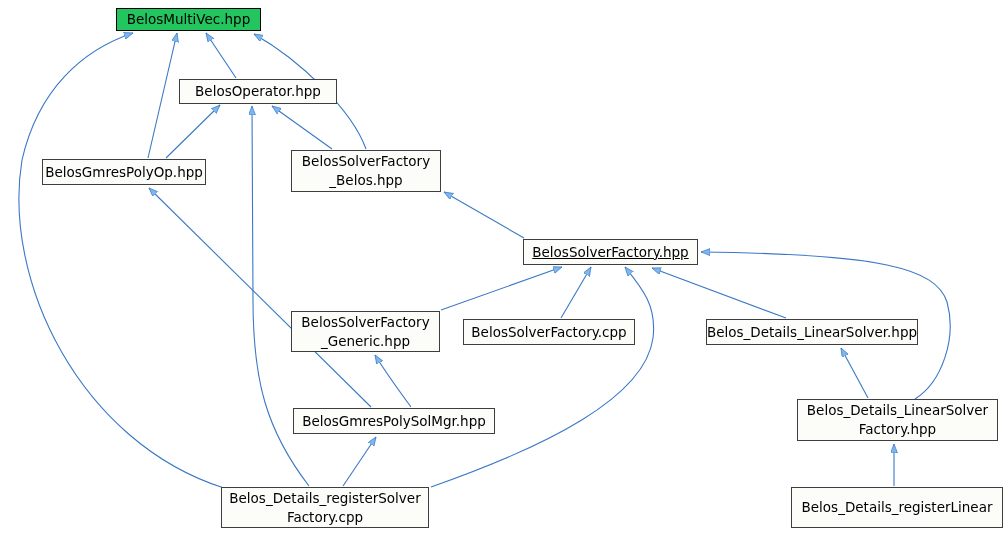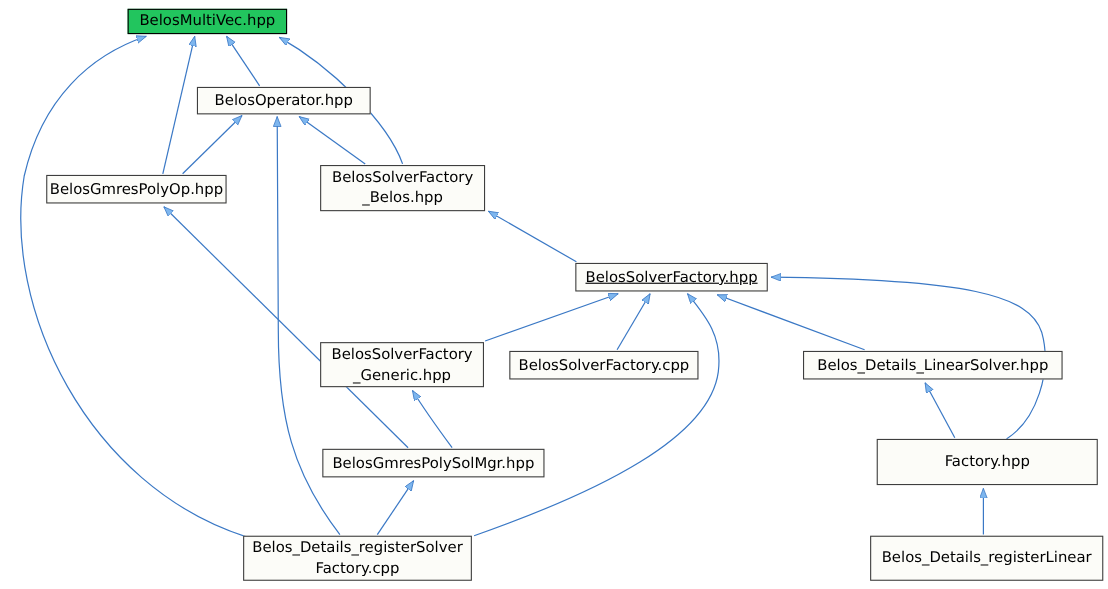--- a/index.html
+++ b/index.html
@@ -90,31 +90,32 @@
 <div class="node" style="left:291px;top:311px;width:149px;height:41px;">
   <div>BelosSolverFactory</div>
   <div>_Generic.hpp</div>
 </div>
 
 <div class="node" style="left:463px;top:319px;width:172px;height:26px;">
   <div>BelosSolverFactory.cpp</div>
   <div></div>
 </div>
 
-<div class="node" style="left:730px;top:319px;width:236px;height:26px;">
+<div class="node" style="left:706px;top:319px;width:212px;height:26px;">
   <div>Belos_Details_LinearSolver.hpp</div>
   <div></div>
 </div>
 
 <div class="node" style="left:293px;top:408px;width:202px;height:26px;">
   <div>BelosGmresPolySolMgr.hpp</div>
   <div></div>
 </div>
 
 <div class="node" style="left:797px;top:399px;width:201px;height:42px;">
+  <div>Belos_Details_LinearSolver</div>
   <div>Factory.hpp</div>
 </div>
 
 <div class="node" style="left:221px;top:487px;width:208px;height:41px;align-items:center;">
   <div>Belos_Details_registerSolver</div>
   <div>Factory.cpp</div>
 </div>
 
 <div class="node" style="left:791px;top:487px;width:212px;height:41px;text-align:center;">
   <div>Belos_Details_registerLinear</div>

